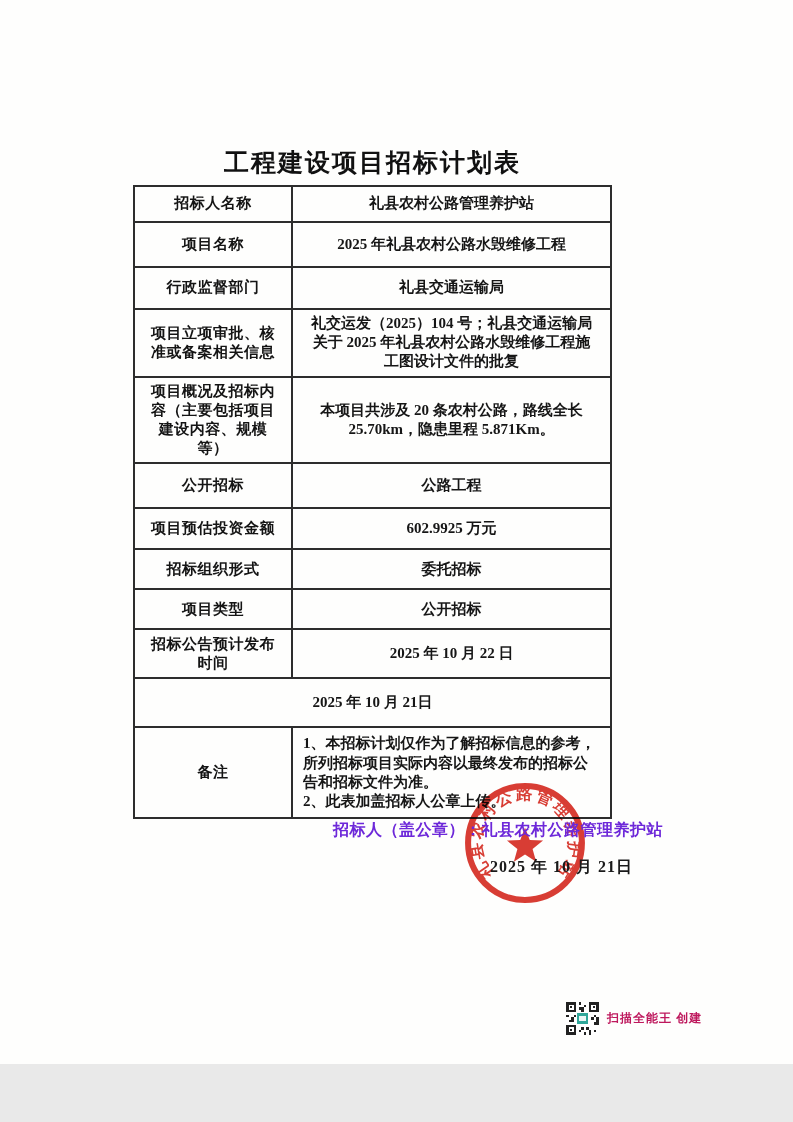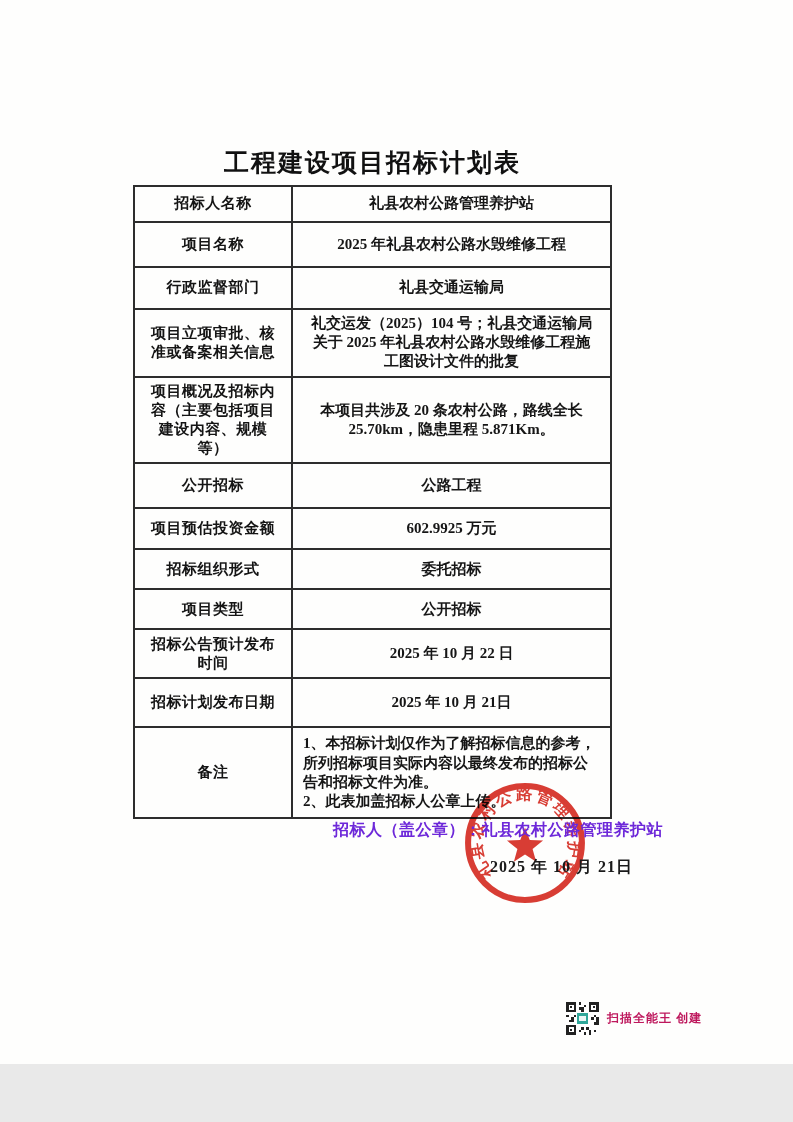--- a/index.html
+++ b/index.html
@@ -149,21 +149,20 @@
       </div>
       <div class="t-row" style="min-height: 38px;">
         <div class="cell label">项目类型</div>
         <div class="cell value">公开招标</div>
       </div>
       <div class="t-row" style="min-height: 47px;">
         <div class="cell label">招标公告预计发布时间</div>
         <div class="cell value">2025 年 10 月 22 日</div>
       </div>
       <div class="t-row" style="min-height: 47px;">
-        <div class="cell label">招标计划发布日期</div>
         <div class="cell value">2025 年 10 月 21日</div>
       </div>
       <div class="t-row" style="min-height: 80px;">
         <div class="cell label">备注</div>
         <div class="cell value left">
           <div>1、本招标计划仅作为了解招标信息的参考，所列招标项目实际内容以最终发布的招标公告和招标文件为准。</div>
           <div>2、此表加盖招标人公章上传。</div>
         </div>
       </div>
     </div>

